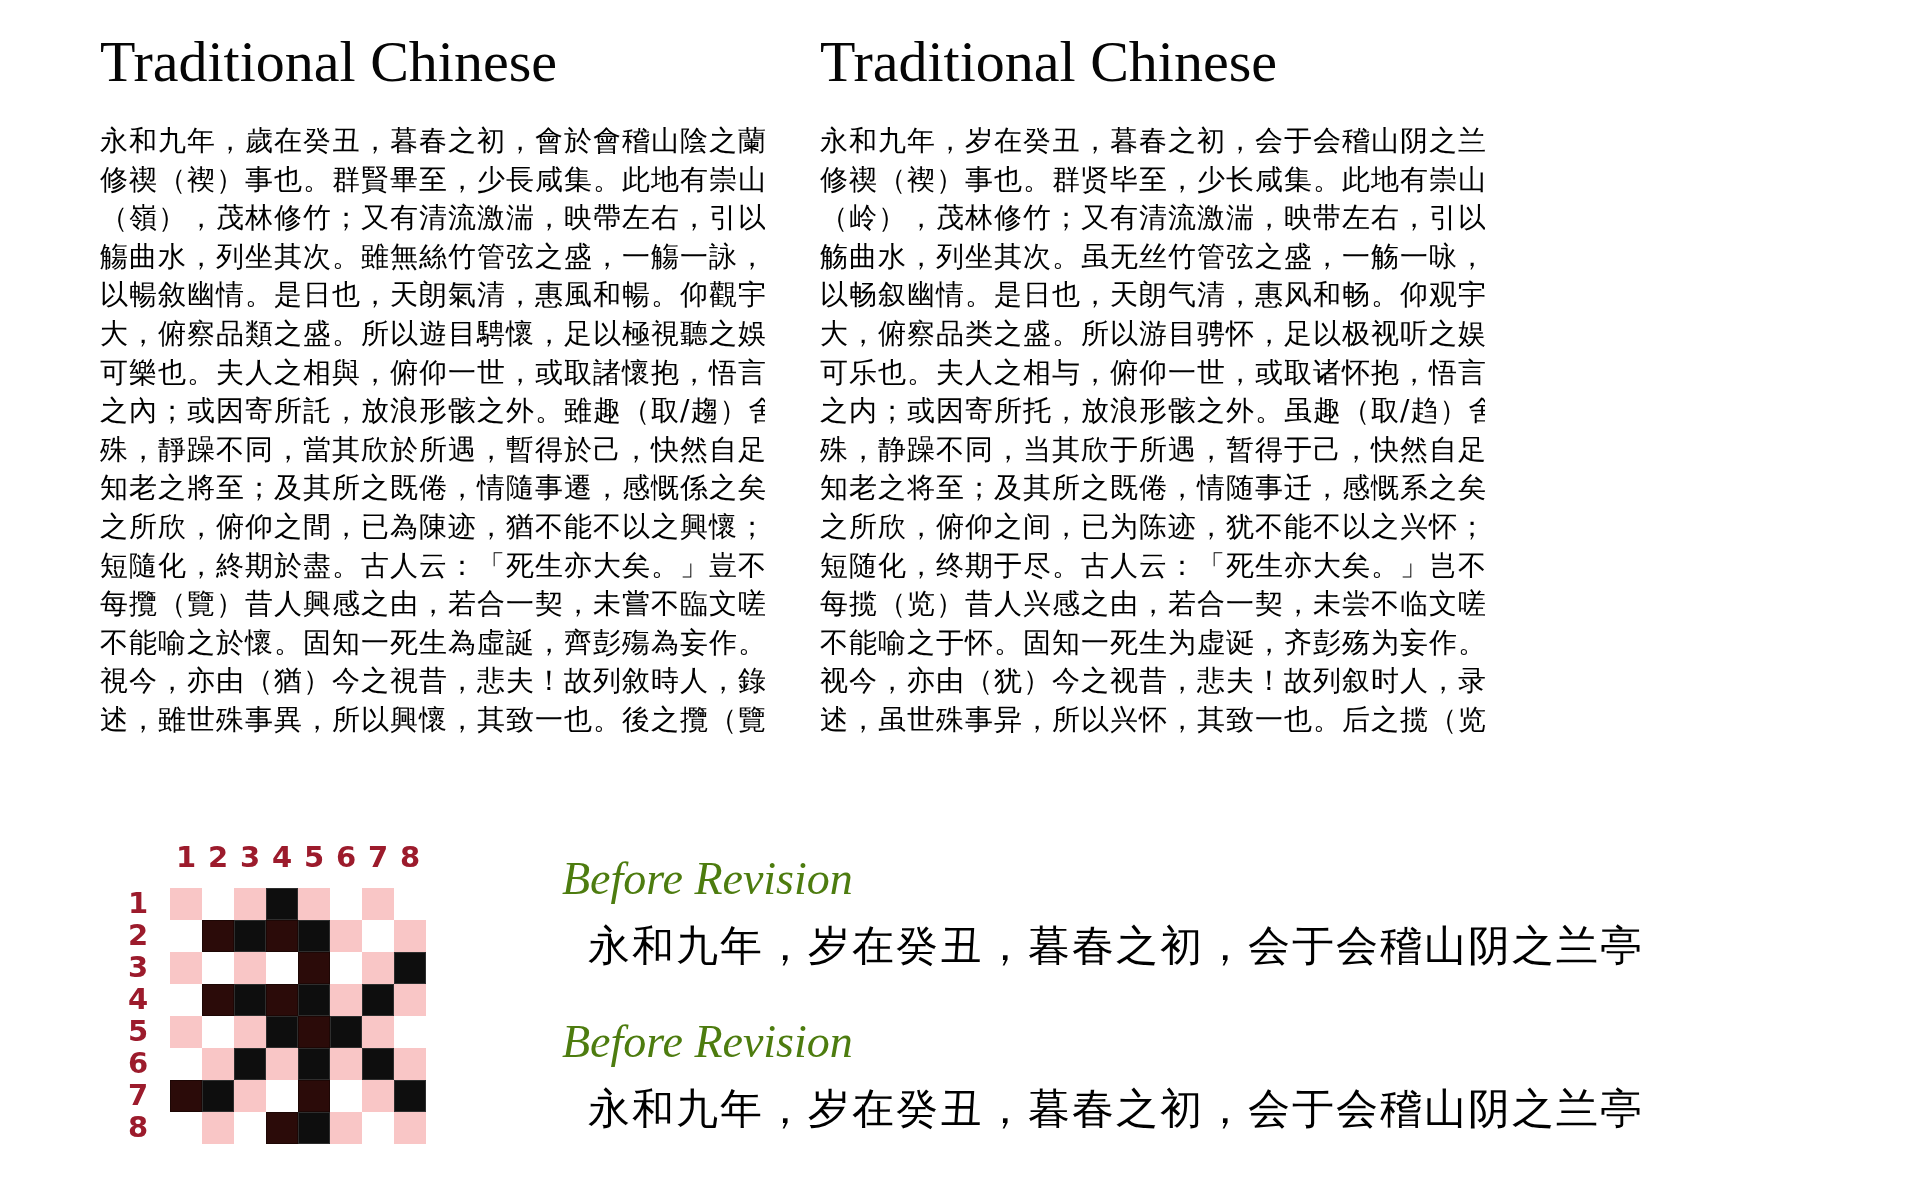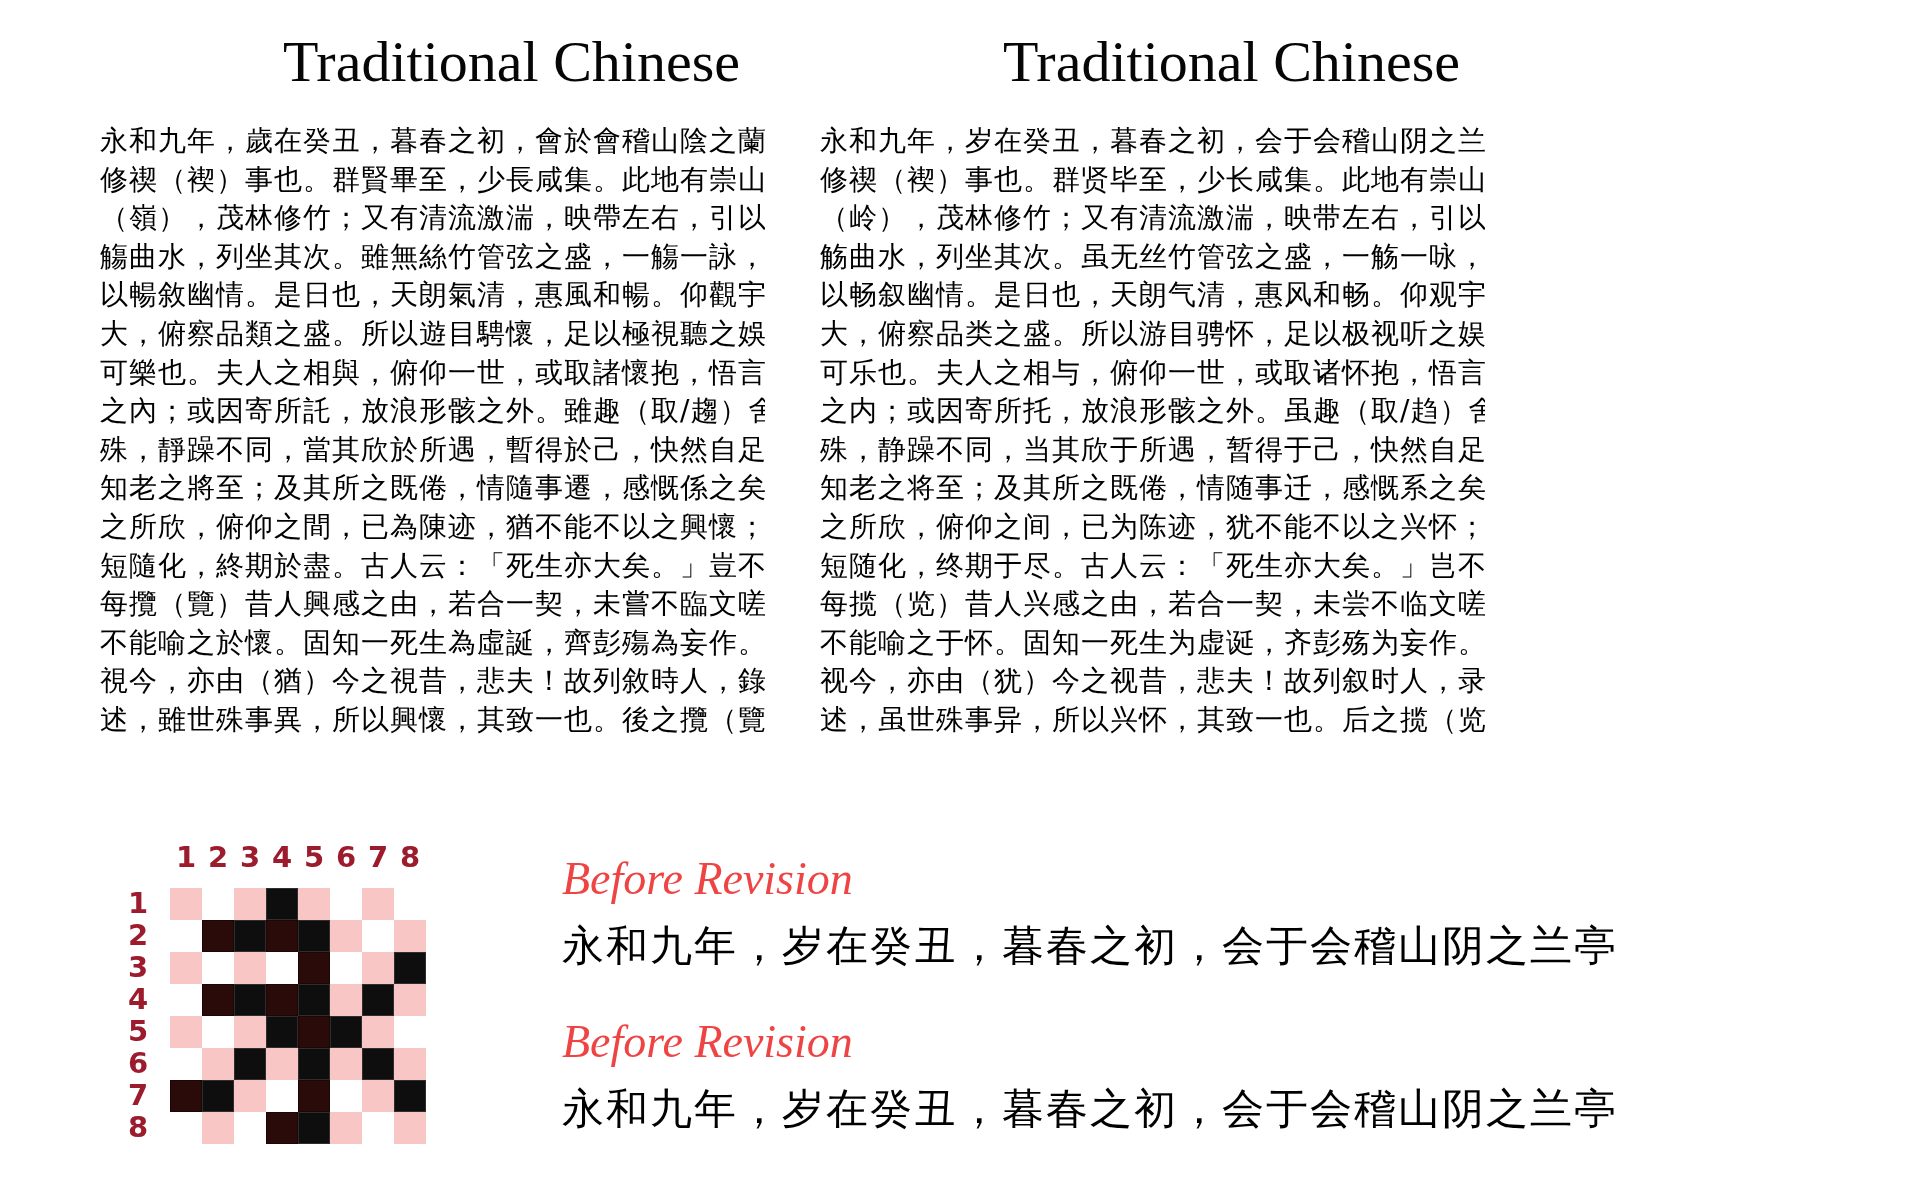--- a/index.html
+++ b/index.html
@@ -1,21 +1,21 @@
 <!DOCTYPE html>
 <html><head>
 <meta charset="utf-8">
 <style>
   html,body{margin:0;padding:0;}
   body{
     width:1920px;height:1200px;background:#ffffff;position:relative;overflow:hidden;
     font-family:"DejaVu Sans",sans-serif;color:#000;
   }
   .col-title{
-    position:absolute;top:28px;width:640px;text-align:right;
+    position:absolute;top:28px;width:640px;text-align:left;
     font-family:"Liberation Serif",serif;font-size:58px;font-weight:400;color:#060606;
     white-space:nowrap;
   }
   #trad-title{left:100px;}
   #simp-title{left:820px;}
   .text-block{position:absolute;top:122px;width:665px;}
   #trad-block{left:100px;}
   #simp-block{left:820px;}
   .text-line{
     height:38.6px;font-size:28px;line-height:38.6px;letter-spacing:1px;
@@ -34,26 +34,26 @@
     text-align:left;
   }
   .cell{width:32px;height:32px;}
   .cell.P{background:#f9c6c6;}
   .cell.K{background:#0e0e0e;box-shadow:inset 0 0 0 1px #2e2e2e;}
   .cell.M{background:#2b0b09;box-shadow:inset 0 0 0 1px #1d0705;}
   .cell.W{background:#ffffff;}
   
   .rev-heading{
     position:absolute;left:562px;font-family:"Liberation Serif",serif;
-    font-style:italic;font-size:46px;color:#ef4444;white-space:nowrap;
+    font-style:italic;font-size:46px;color:#4d7c0f;white-space:nowrap;
   }
   #before-heading{top:852px;}
   #after-heading{top:1015px;}
   .rev-line{
-    position:absolute;left:562px;width:1280px;overflow:hidden;
+    position:absolute;left:588px;width:1280px;overflow:hidden;
     font-size:42px;letter-spacing:2px;white-space:nowrap;color:#000;
   }
   #before-line{top:918px;}
   #after-line{top:1081px;}
 </style>
 </head>
 <body>
 
 <div class="col-title" id="trad-title">Traditional Chinese</div>
 <div class="col-title" id="simp-title">Traditional Chinese</div>

